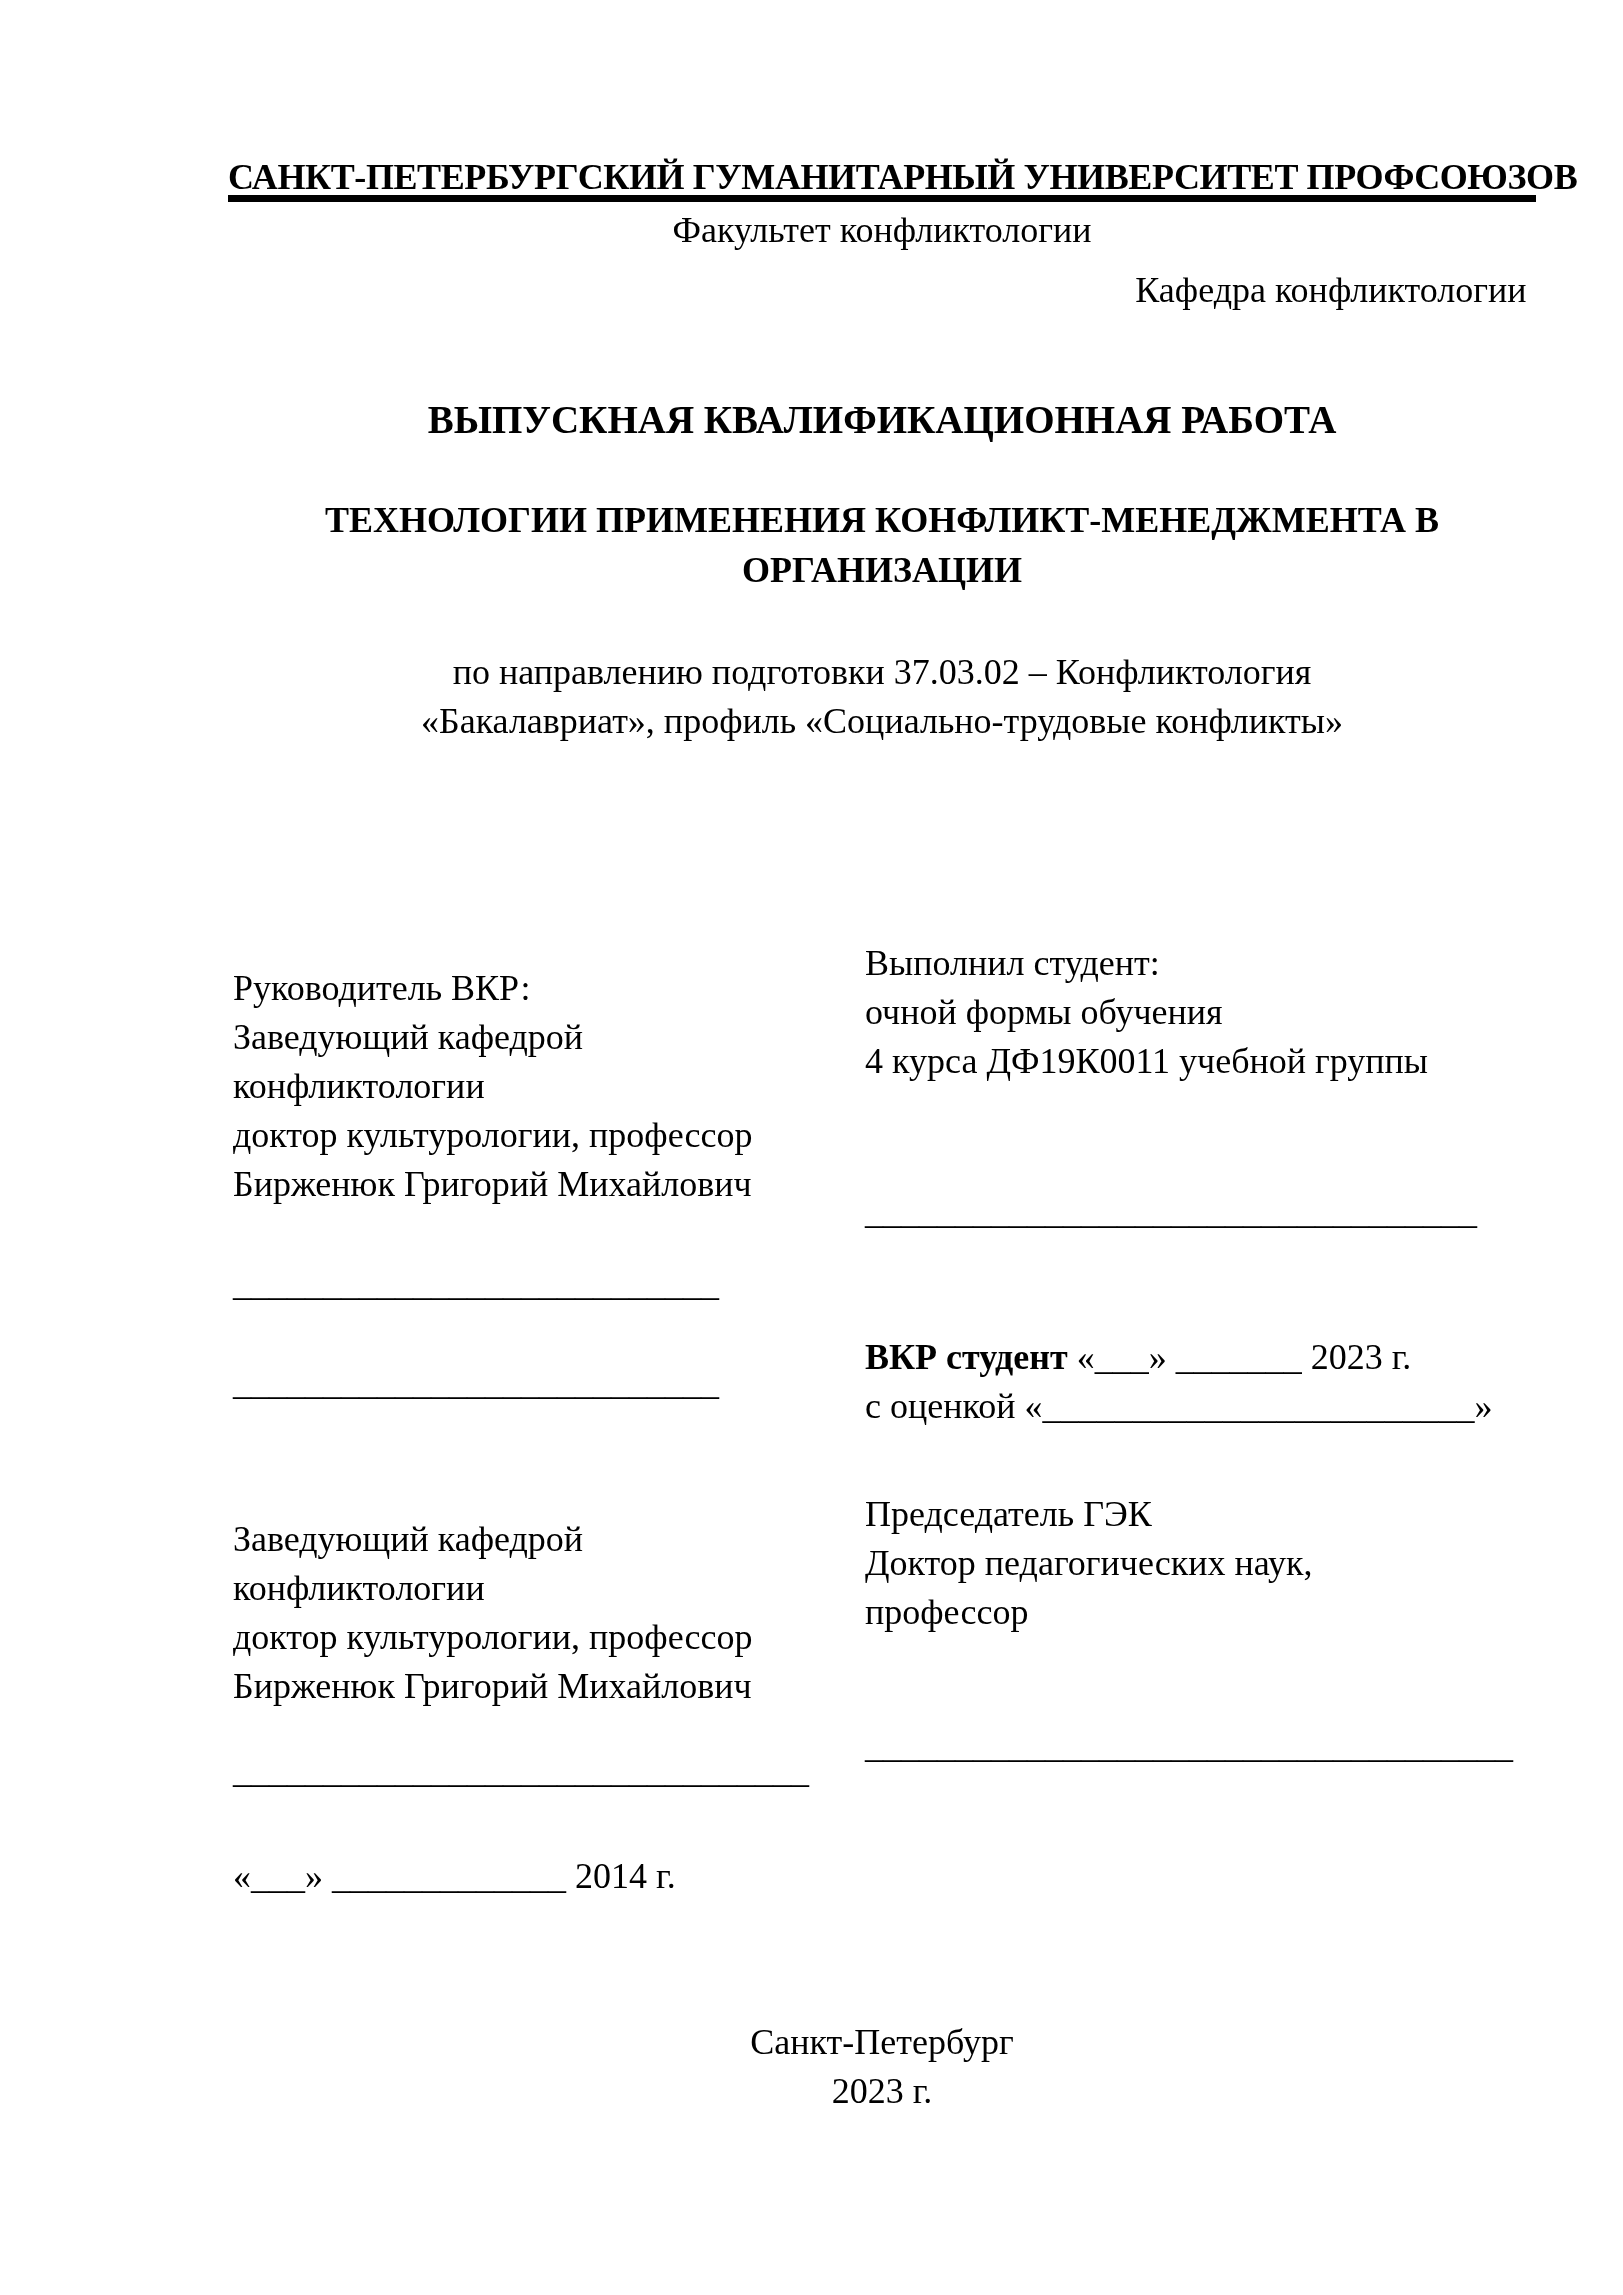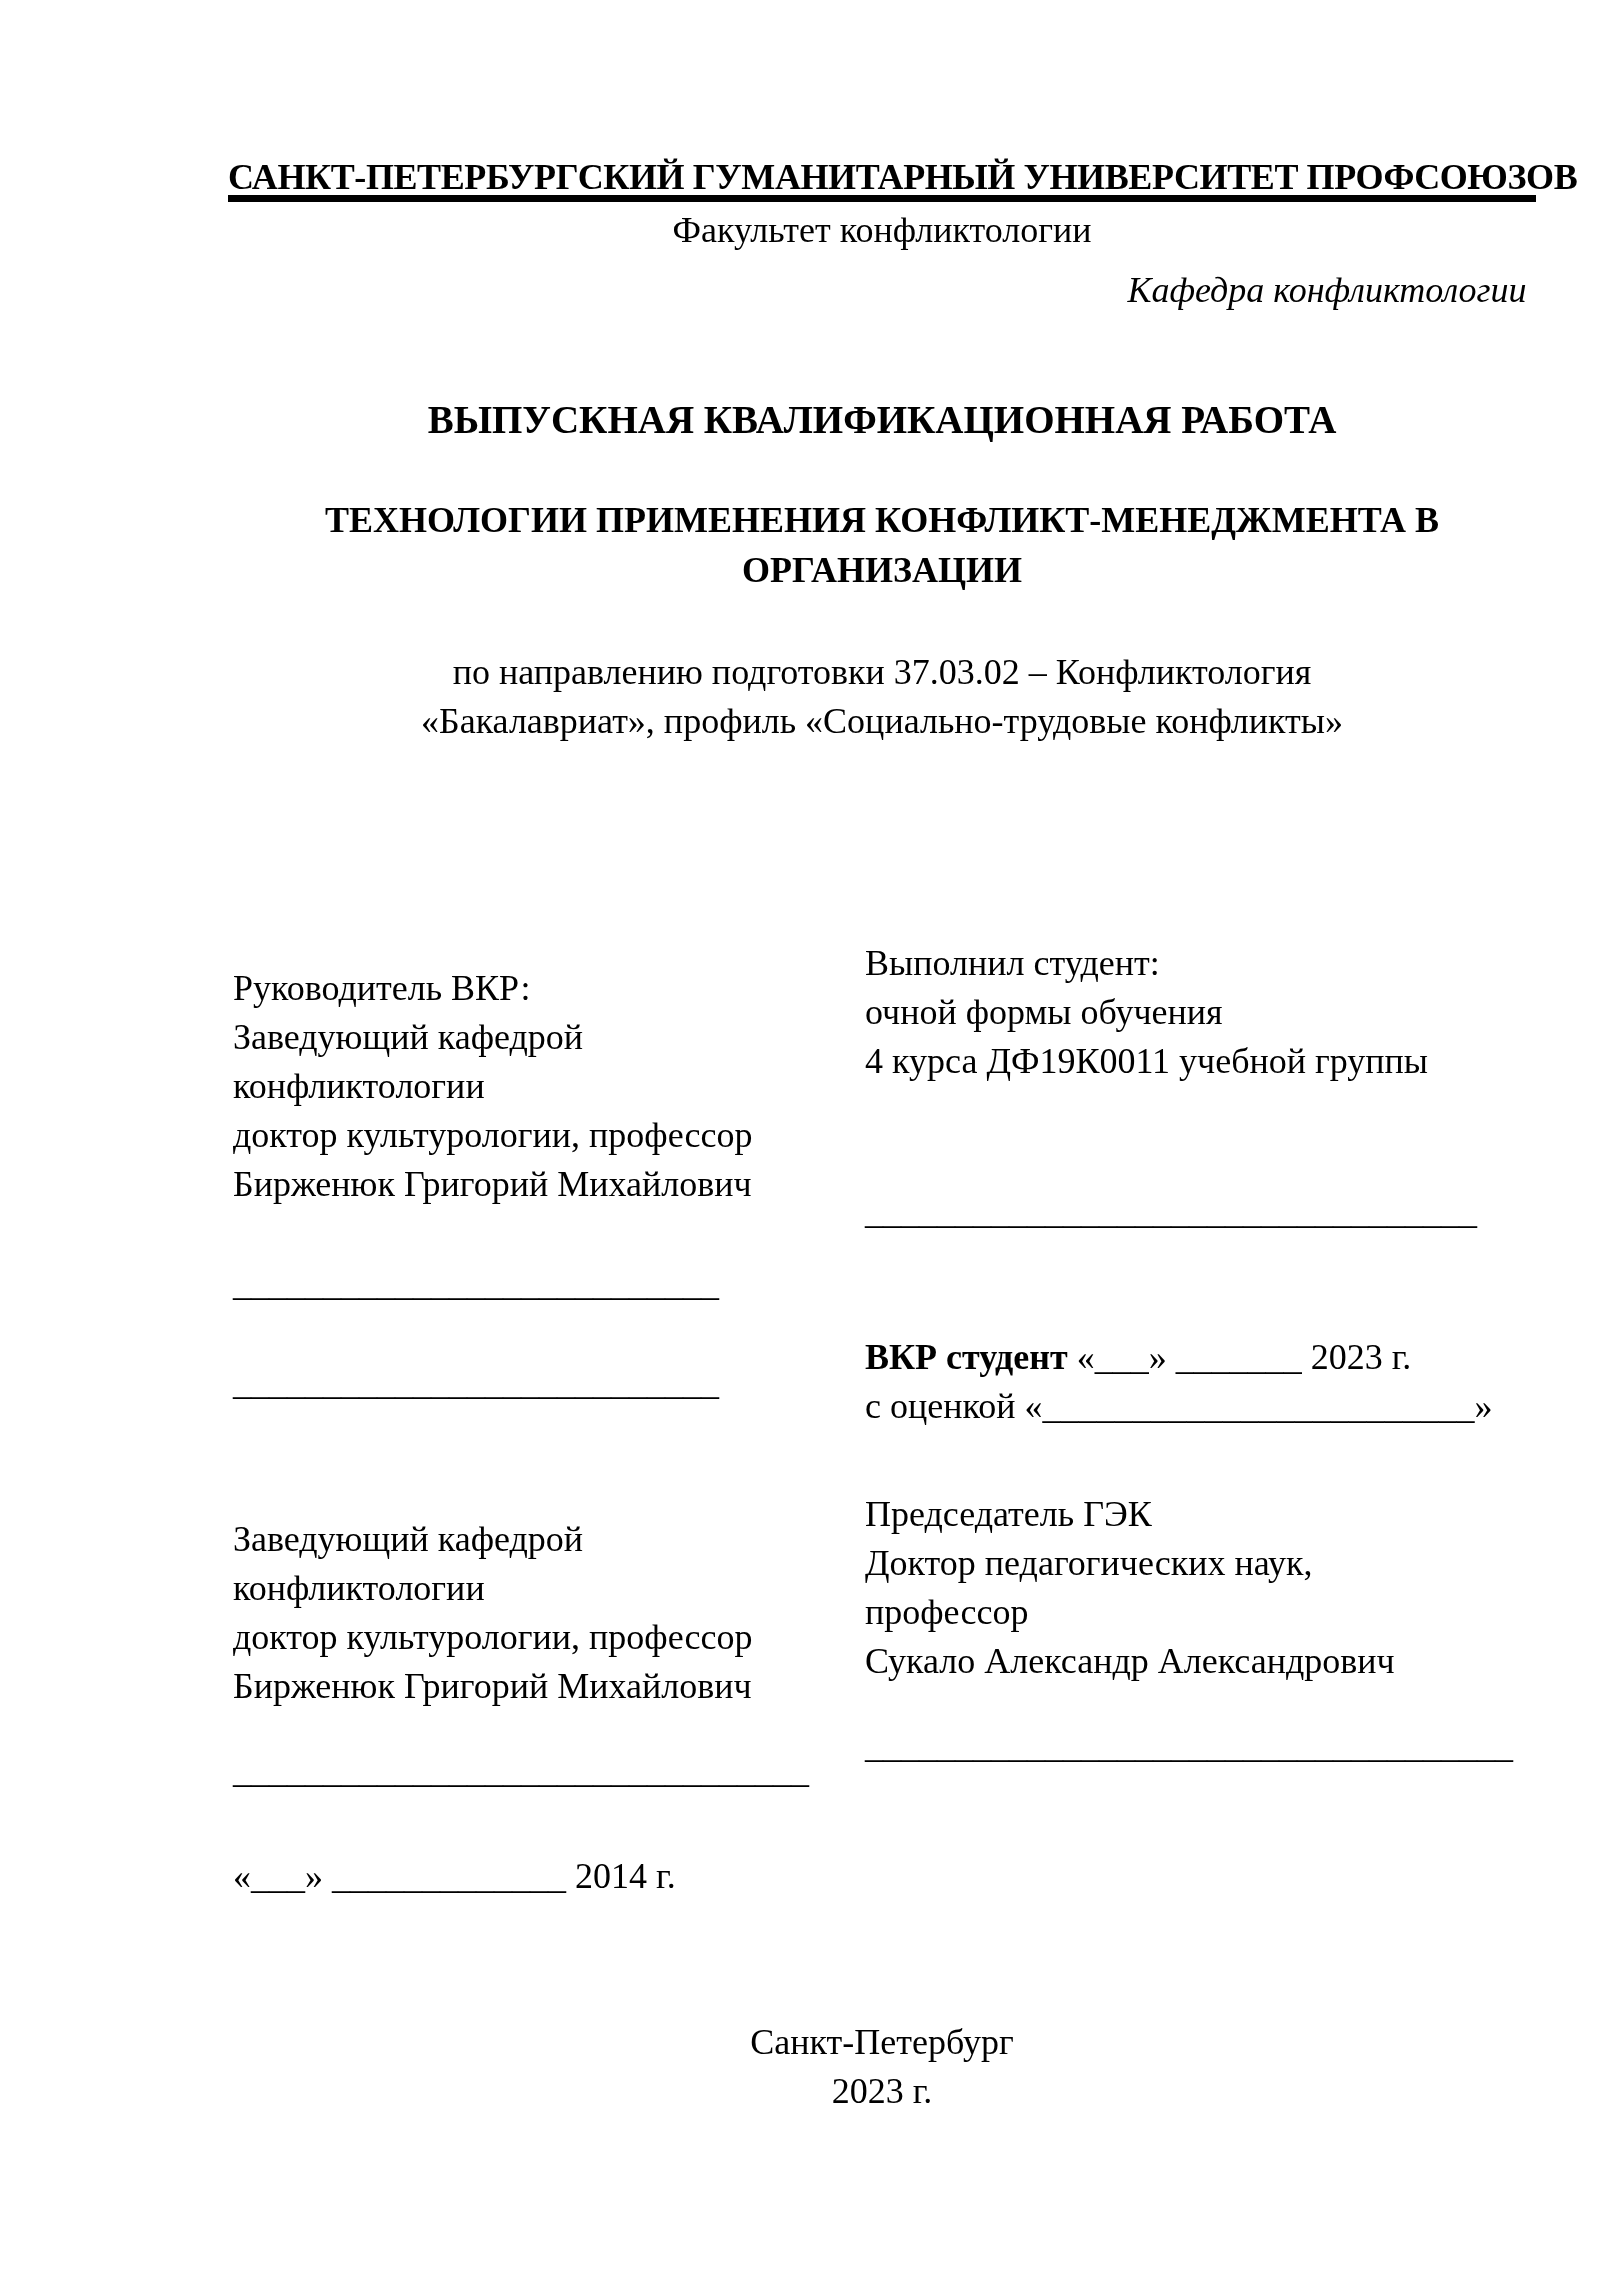--- a/index.html
+++ b/index.html
@@ -14,21 +14,21 @@
     background: #ffffff;
     color: #000000;
     font-family: "Liberation Serif", "DejaVu Serif", serif;
     font-size: 36px;
     line-height: 49px;
     overflow: hidden;
   }
   .abs { position: absolute; }
   .col { left: 228px; width: 1308px; }
   .center { text-align: center; }
-  .right { text-align: right; font-style: italic; }
+  .right { text-align: right; }
   .bold { font-weight: bold; }
   .university {
     top: 157px;
     font-size: 36px;
     line-height: 41px;
     font-weight: bold;
     letter-spacing: -0.4px;
     white-space: nowrap;
   }
   .header-rule {
@@ -118,21 +118,20 @@
     <div>Заведующий кафедрой</div>
     <div>конфликтологии</div>
     <div>доктор культурологии, профессор</div>
     <div>Бирженюк Григорий Михайлович</div>
   </div>
 
   <div class="abs right-col block2">
     <div>Председатель ГЭК</div>
     <div>Доктор педагогических наук,</div>
     <div>профессор</div>
-    <div>Сукало Александр Александрович</div>
   </div>
 
   <div class="abs left-col head-sign">________________________________</div>
 
   <div class="abs right-col chairman-sign">____________________________________</div>
 
   <div class="abs left-col approval-date">«___» _____________ 2014 г.</div>
 
   <div class="abs col center footer-city">
     <div>Санкт-Петербург</div>

